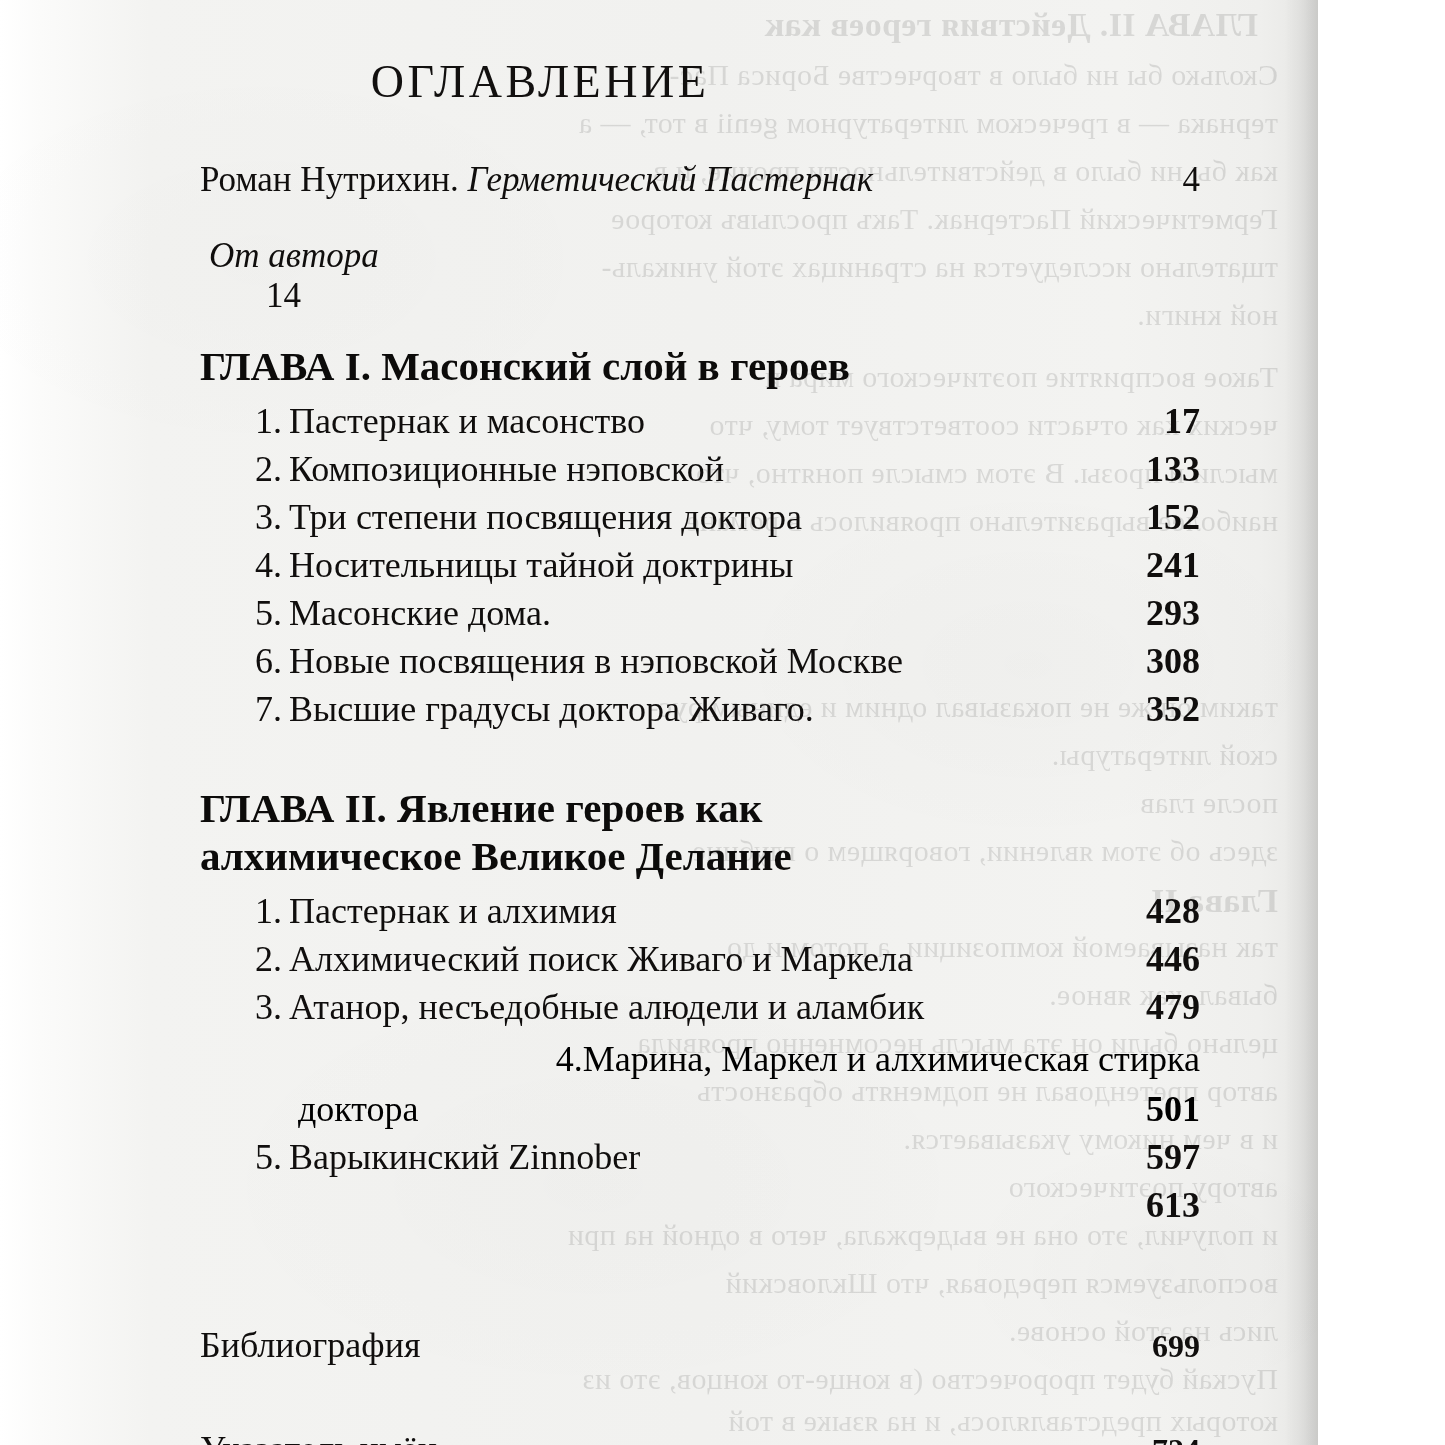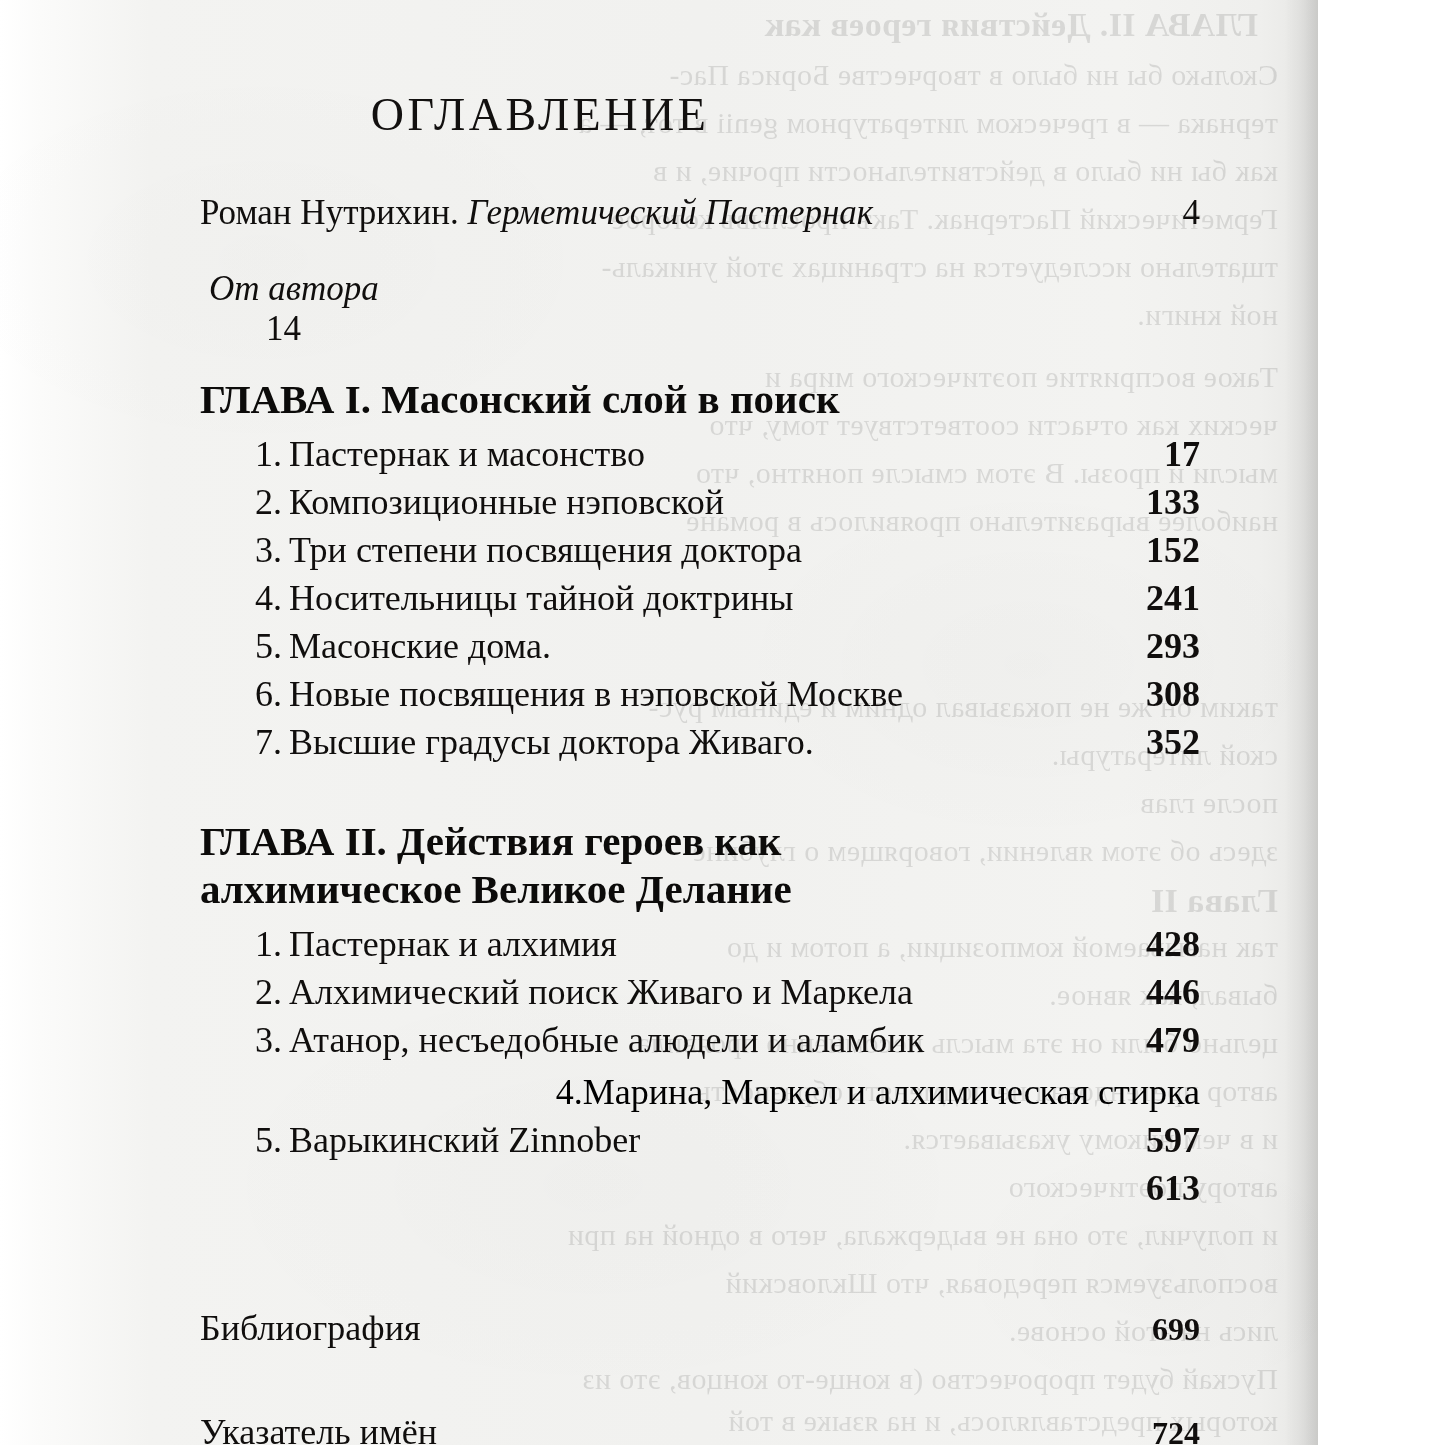--- a/index.html
+++ b/index.html
@@ -87,21 +87,21 @@
   
   .content {
     position: absolute;
     left: 200px;
     top: 0;
     width: 1000px;
   }
 
   .toc-title {
     margin: 0;
-    padding-top: 88px;
+    padding-top: 55px;
     text-align: center;
     font-size: 46px;
     font-weight: normal;
     letter-spacing: 3.5px;
     color: #12100f;
     width: 680px;
     margin-left: 0px;
   }
 
   
@@ -265,21 +265,21 @@
       </div>
 
       <div class="toc-row front-row r2">
         <span class="row-label italic-row">От автора</span>
         <span class="leader"></span>
         <span class="page-num">14</span>
       </div>
 
       <div class="chapter-heading ch1">
         <span class="ch-label">ГЛАВА I. </span>
-        <span>Масонский слой в поиск</span>
+        <span>Масонский слой в героев</span>
       </div>
 
       <div class="section-list">
 
         <div class="toc-row sec-row">
           <span class="row-label"><span class="sec-num">1. </span><span>Пастернак и масонство</span></span>
           <span class="leader"></span>
           <span class="page-num">17</span>
         </div>
 
@@ -316,21 +316,21 @@
         <div class="toc-row sec-row">
           <span class="row-label"><span class="sec-num">7. </span><span>Высшие градусы доктора Живаго.</span></span>
           <span class="leader"></span>
           <span class="page-num">352</span>
         </div>
 
       </div>
 
       <div class="chapter-heading ch2">
         <span class="ch-label">ГЛАВА II. </span>
-        <span>Действия героев как</span><br>
+        <span>Явление героев как</span><br>
         <span>алхимическое Великое Делание</span>
       </div>
 
       <div class="section-list">
 
         <div class="toc-row sec-row">
           <span class="row-label"><span class="sec-num">1. </span><span>Пастернак и алхимия</span></span>
           <span class="leader"></span>
           <span class="page-num">428</span>
         </div>
@@ -342,20 +342,25 @@
         </div>
 
         <div class="toc-row sec-row">
           <span class="row-label"><span class="sec-num">3. </span><span>Атанор, несъедобные алюдели и аламбик</span></span>
           <span class="leader"></span>
           <span class="page-num">479</span>
         </div>
 
         <div class="sec-row wrap">
           <span class="wrap-first"><span class="sec-num">4. </span><span>Марина, Маркел и алхимическая стирка</span></span>
+          <span class="wrap-second">
+            <span class="row-label">доктора</span>
+            <span class="leader"></span>
+            <span class="page-num">501</span>
+          </span>
         </div>
 
         <div class="toc-row sec-row">
           <span class="row-label"><span class="sec-num">5. </span><span>Варыкинский Zinnober</span></span>
           <span class="leader"></span>
           <span class="page-num">597</span>
         </div>
 
         <div class="toc-row sec-row">
           <span class="leader"></span>

